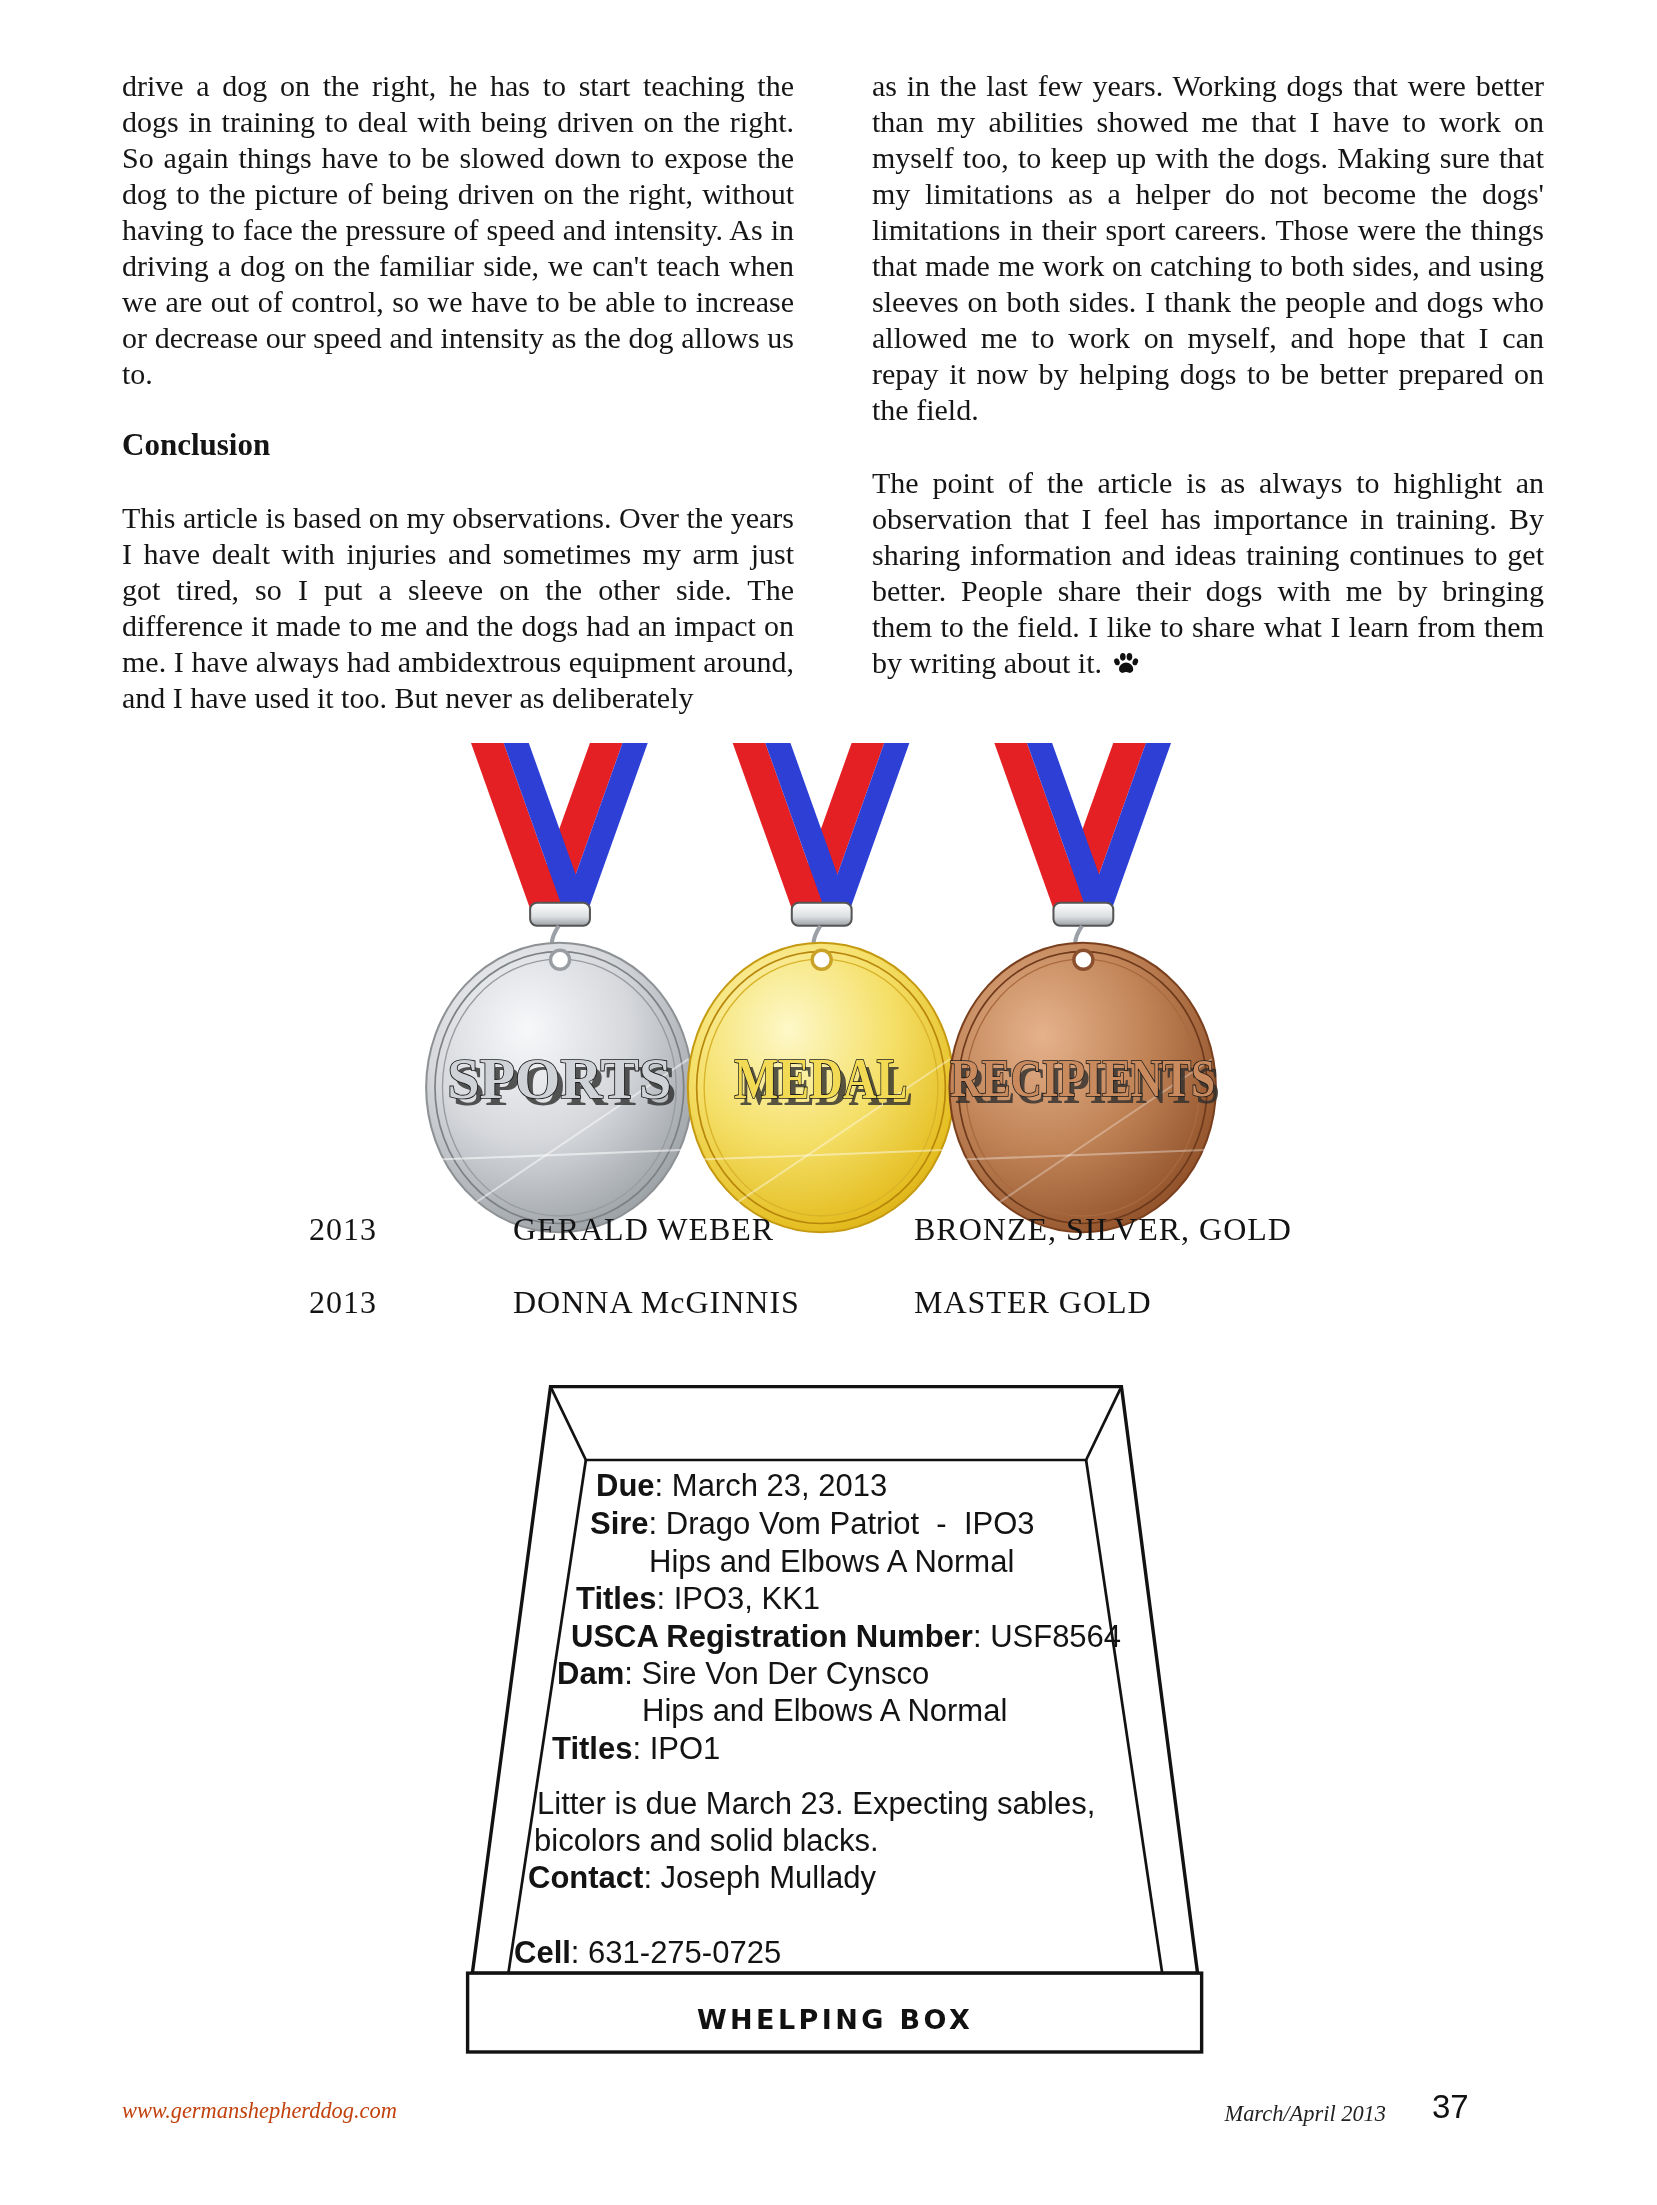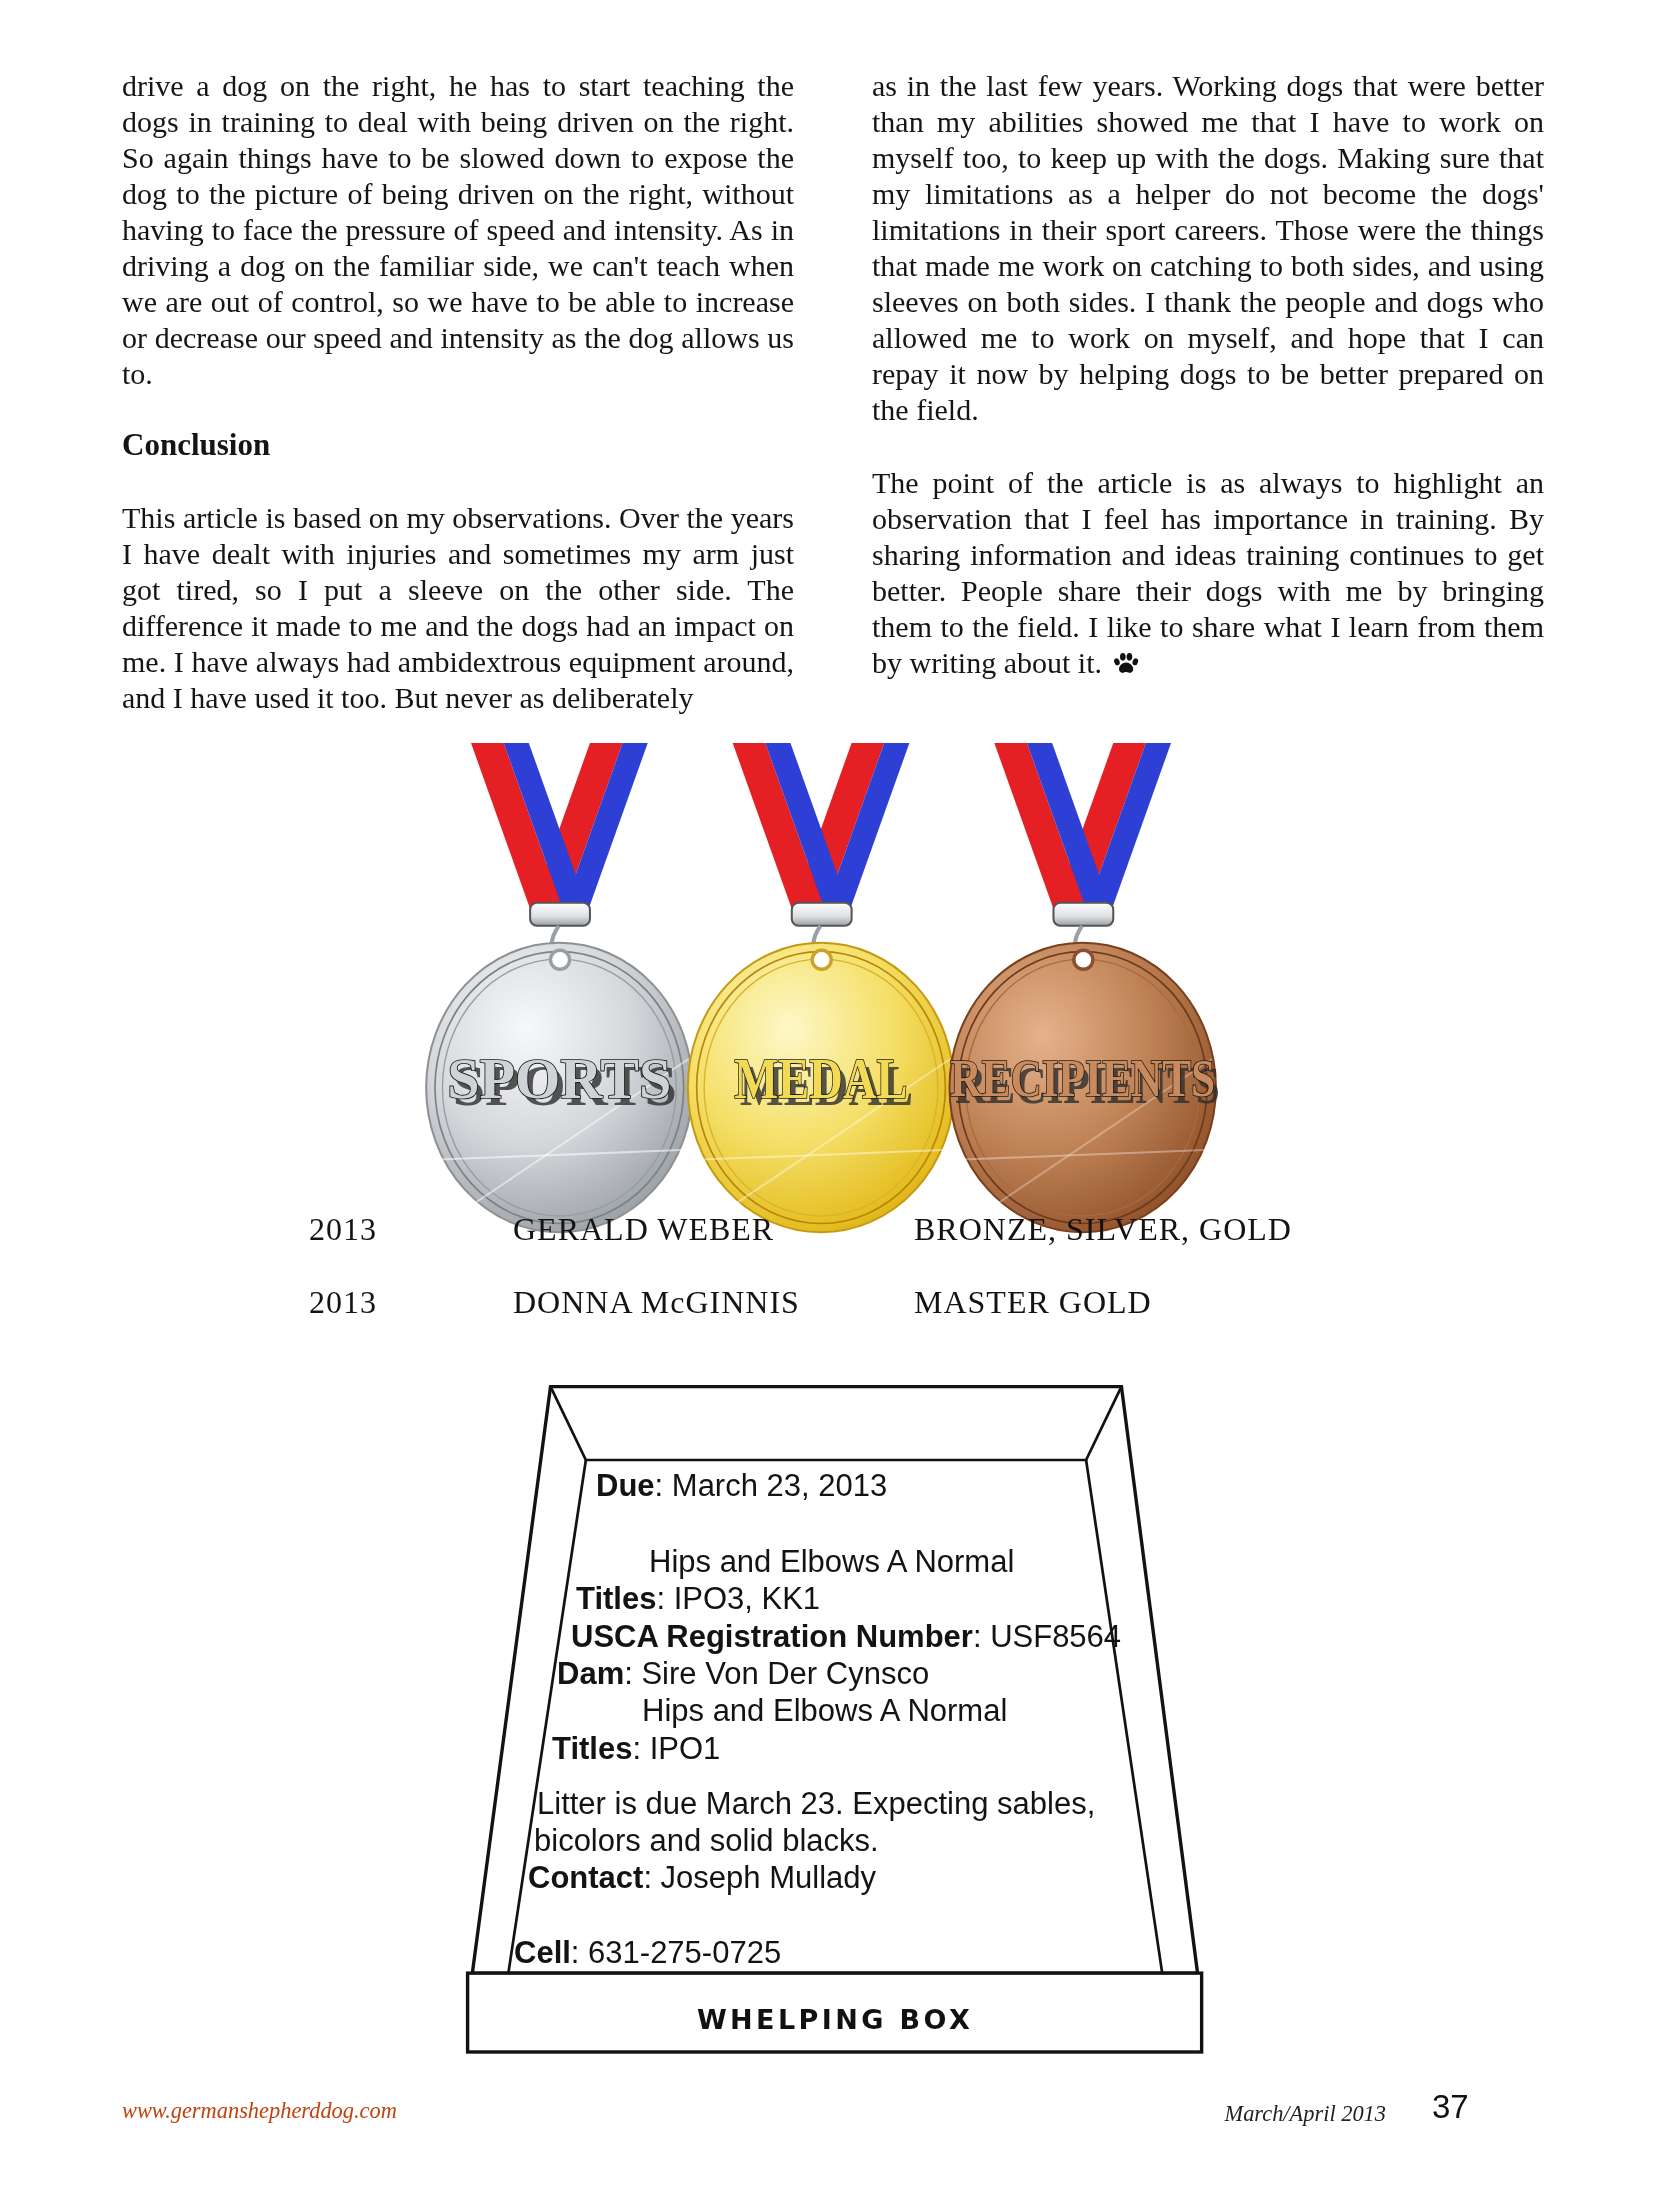--- a/index.html
+++ b/index.html
@@ -151,20 +151,21 @@
     <span class="recip-name">GERALD WEBER</span>
     <span class="recip-award">BRONZE, SILVER, GOLD</span>
   </div>
   <div class="recip-row" style="top:1284px;left:0;width:1657px;">
     <span class="recip-year">2013</span>
     <span class="recip-name">DONNA McGINNIS</span>
     <span class="recip-award">MASTER GOLD</span>
   </div>
 
   <div class="wb-line" style="left:596px;top:1468px;"><b>Due</b><span>: March 23, 2013</span></div>
+  <div class="wb-line" style="left:590px;top:1506px;"><b>Sire</b><span>: Drago Vom Patriot  -  IPO3</span></div>
   <div class="wb-line" style="left:649px;top:1544px;"><b></b><span>Hips and Elbows A Normal</span></div>
   <div class="wb-line" style="left:576px;top:1581px;"><b>Titles</b><span>: IPO3, KK1</span></div>
   <div class="wb-line" style="left:571px;top:1619px;"><b>USCA Registration Number</b><span>: USF8564</span></div>
   <div class="wb-line" style="left:557px;top:1656px;"><b>Dam</b><span>: Sire Von Der Cynsco</span></div>
   <div class="wb-line" style="left:642px;top:1693px;"><b></b><span>Hips and Elbows A Normal</span></div>
   <div class="wb-line" style="left:552px;top:1731px;"><b>Titles</b><span>: IPO1</span></div>
   <div class="wb-line" style="left:537px;top:1786px;"><b></b><span>Litter is due March 23. Expecting sables,</span></div>
   <div class="wb-line" style="left:534px;top:1823px;"><b></b><span>bicolors and solid blacks.</span></div>
   <div class="wb-line" style="left:528px;top:1860px;"><b>Contact</b><span>: Joseph Mullady</span></div>
   <div class="wb-line" style="left:514px;top:1935px;"><b>Cell</b><span>: 631-275-0725</span></div>

